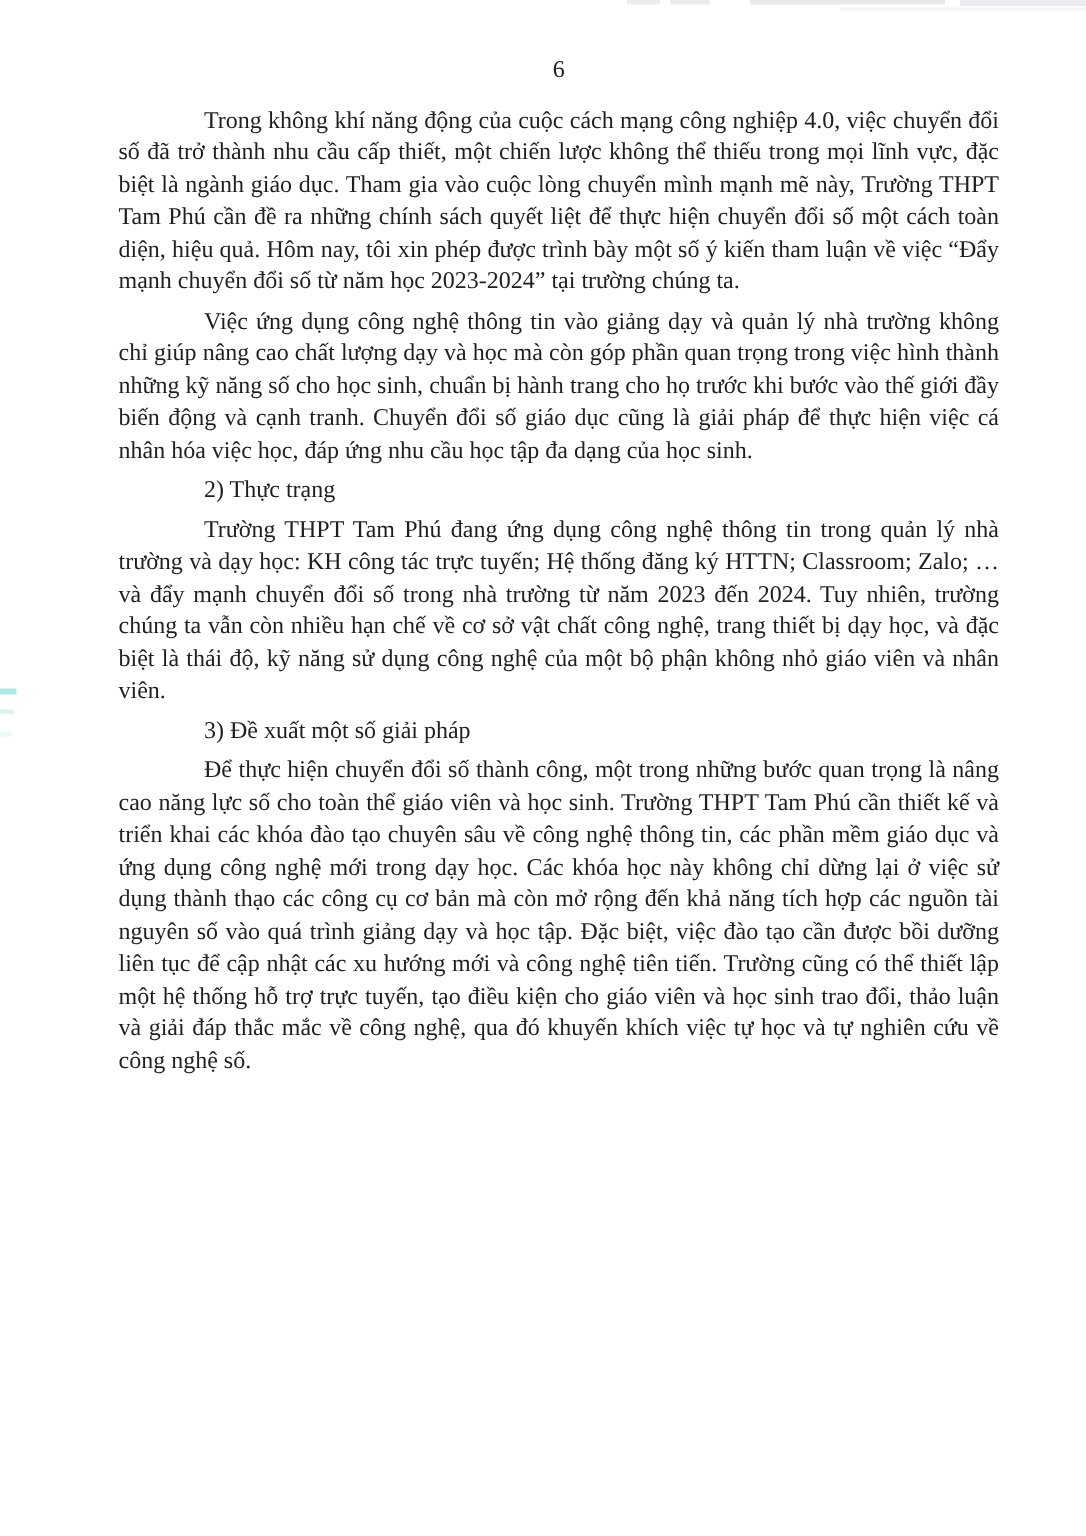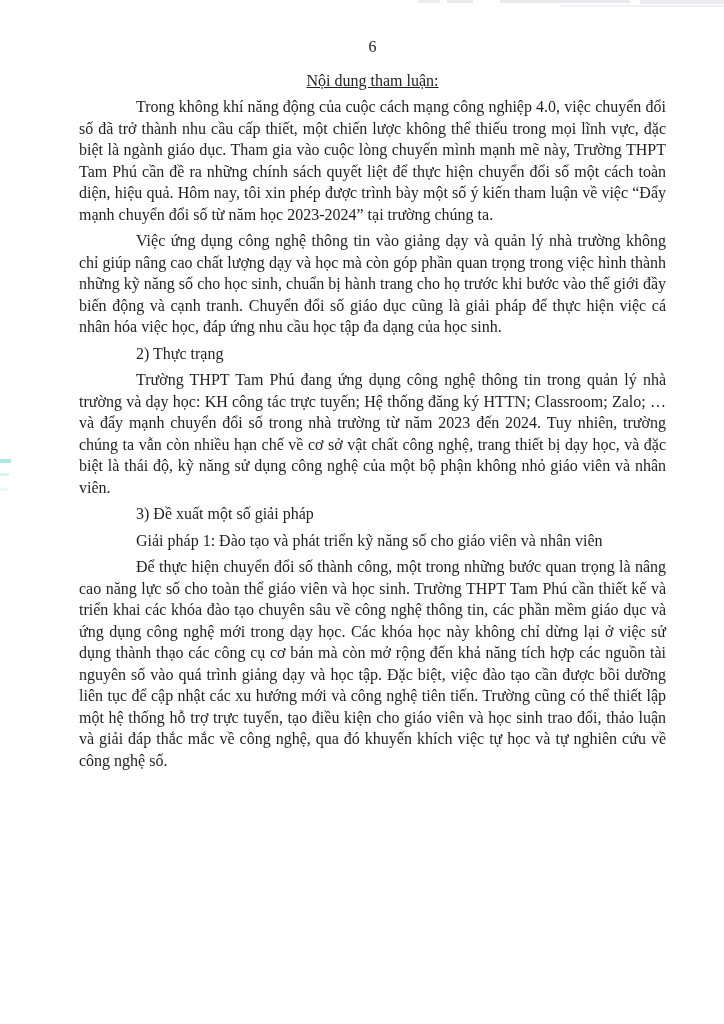--- a/index.html
+++ b/index.html
@@ -69,27 +69,25 @@
   <div class="artifact left-mark-2"></div>
   <div class="artifact left-mark-3"></div>
 
   <div class="text-block">
 
     <p class="page-num">6</p>
 
 
 
 
-    <p class="centered-heading"><span>Nội dung tham luận:</span></p>
 
     <p class="body">Trong không khí năng động của cuộc cách mạng công nghiệp 4.0, việc chuyển đổi số đã trở thành nhu cầu cấp thiết, một chiến lược không thể thiếu trong mọi lĩnh vực, đặc biệt là ngành giáo dục. Tham gia vào cuộc lòng chuyển mình mạnh mẽ này, Trường THPT Tam Phú cần đề ra những chính sách quyết liệt để thực hiện chuyển đổi số một cách toàn diện, hiệu quả. Hôm nay, tôi xin phép được trình bày một số ý kiến tham luận về việc “Đẩy mạnh chuyển đổi số từ năm học 2023-2024” tại trường chúng ta.</p>
 
     <p class="body">Việc ứng dụng công nghệ thông tin vào giảng dạy và quản lý nhà trường không chỉ giúp nâng cao chất lượng dạy và học mà còn góp phần quan trọng trong việc hình thành những kỹ năng số cho học sinh, chuẩn bị hành trang cho họ trước khi bước vào thế giới đầy biến động và cạnh tranh. Chuyển đổi số giáo dục cũng là giải pháp để thực hiện việc cá nhân hóa việc học, đáp ứng nhu cầu học tập đa dạng của học sinh.</p>
 
     <p class="subhead">2) Thực trạng</p>
     <p class="body">Trường THPT Tam Phú đang ứng dụng công nghệ thông tin trong quản lý nhà trường và dạy học: KH công tác trực tuyến; Hệ thống đăng ký HTTN; Classroom; Zalo; … và đẩy mạnh chuyển đổi số trong nhà trường từ năm 2023 đến 2024. Tuy nhiên, trường chúng ta vẫn còn nhiều hạn chế về cơ sở vật chất công nghệ, trang thiết bị dạy học, và đặc biệt là thái độ, kỹ năng sử dụng công nghệ của một bộ phận không nhỏ giáo viên và nhân viên.</p>
 
     <p class="subhead">3) Đề xuất một số giải pháp</p>
-    <p class="subhead">Giải pháp 1: Đào tạo và phát triển kỹ năng số cho giáo viên và nhân viên</p>
     <p class="body">Để thực hiện chuyển đổi số thành công, một trong những bước quan trọng là nâng cao năng lực số cho toàn thể giáo viên và học sinh. Trường THPT Tam Phú cần thiết kế và triển khai các khóa đào tạo chuyên sâu về công nghệ thông tin, các phần mềm giáo dục và ứng dụng công nghệ mới trong dạy học. Các khóa học này không chỉ dừng lại ở việc sử dụng thành thạo các công cụ cơ bản mà còn mở rộng đến khả năng tích hợp các nguồn tài nguyên số vào quá trình giảng dạy và học tập. Đặc biệt, việc đào tạo cần được bồi dưỡng liên tục để cập nhật các xu hướng mới và công nghệ tiên tiến. Trường cũng có thể thiết lập một hệ thống hỗ trợ trực tuyến, tạo điều kiện cho giáo viên và học sinh trao đổi, thảo luận và giải đáp thắc mắc về công nghệ, qua đó khuyến khích việc tự học và tự nghiên cứu về công nghệ số.</p>
 
   </div>
 </div>
 
 </body></html>

